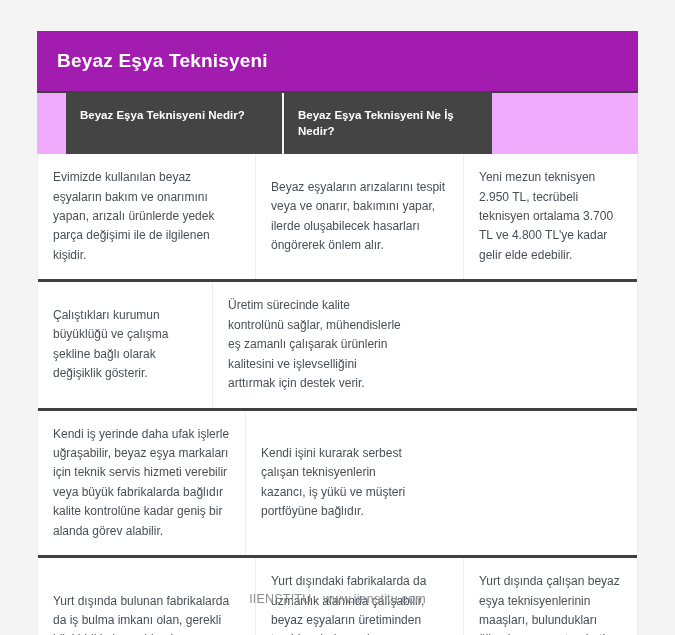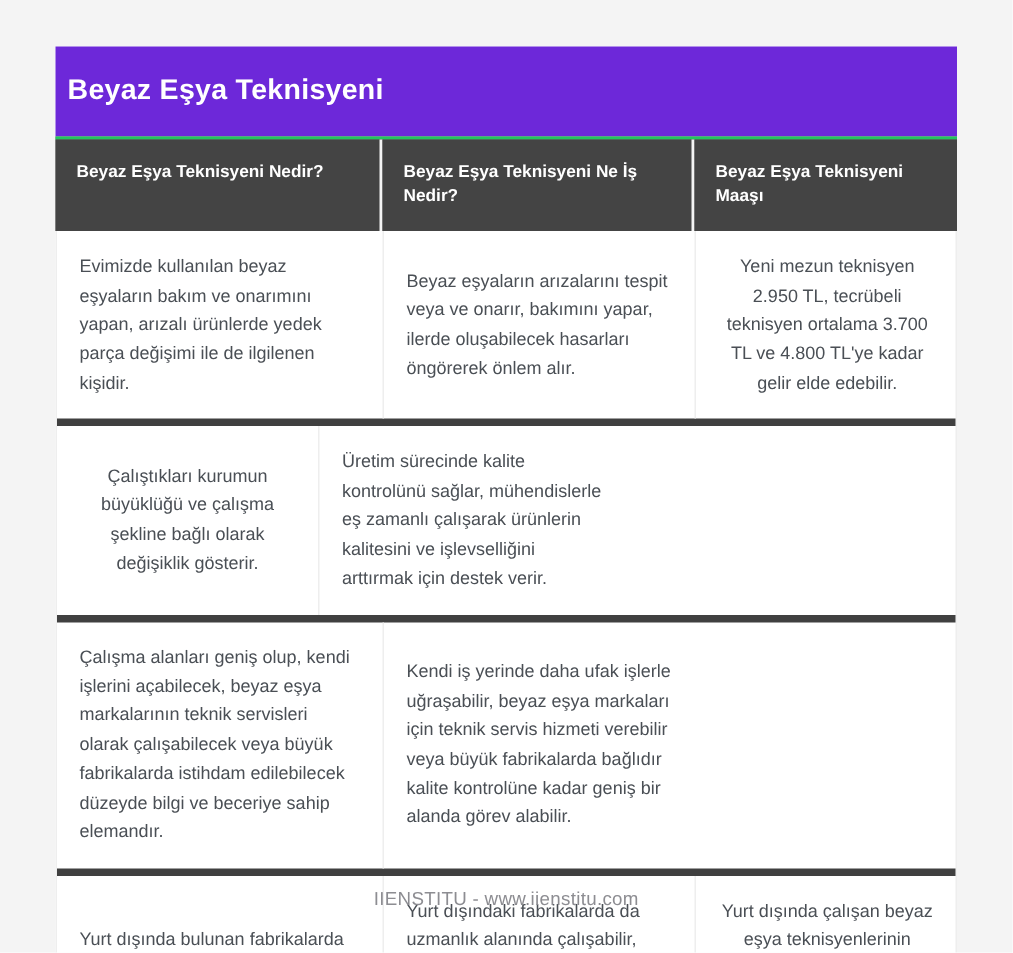--- a/index.html
+++ b/index.html
@@ -24,37 +24,38 @@
   .table-wrap {
     position: absolute;
     left: 37px;
     top: 31px;
     width: 601px;
     background: #ffffff;
   }
 
   
   .title-bar {
-    background: #6d28d9;
-    padding: 19px 20px 18px 8px;
+    background: #a21caf;
+    padding: 19px 20px 18px 20px;
     box-sizing: border-box;
   }
   .title-text {
     color: #ffffff;
     font-size: 19px;
     font-weight: bold;
     line-height: 1.2;
     letter-spacing: 0.2px;
   }
 
   
   .header-row {
     display: flex;
-    background: #737373;
-    border-top: 2px solid #22c55e;
+    background: #f0abfc;
+    border-top: 2px solid #404040;
+    padding-left: 29px;
   }
   .header-cell {
     background: #444444;
     color: #ffffff;
     font-size: 11.5px;
     font-weight: bold;
     line-height: 1.45;
     padding: 14px 14px 14px 14px;
     box-sizing: border-box;
     border-right: 2px solid #f4f4f4;
@@ -68,39 +69,39 @@
   
   .body-rows {
     background: #ffffff;
     border-left: 1px solid #eeeeee;
     border-right: 1px solid #eeeeee;
     border-bottom: 1px solid #eeeeee;
     box-sizing: border-box;
   }
   .data-row {
     display: flex;
-    border-bottom: 5px solid #404040;
+    border-bottom: 3px solid #404040;
   }
   .data-row:last-child { border-bottom: none; }
 
   .data-cell {
     color: #4a4f55;
     font-size: 12px;
     line-height: 1.62;
     padding: 14px 15px 14px 15px;
     box-sizing: border-box;
     border-right: 1px solid #eeeeee;
     display: flex;
     align-items: center;
   }
   .data-cell:last-child { border-right: none; }
 
   .data-cell.c1 { width: 218px; flex: 0 0 218px; }
   .data-cell.c2 { width: 208px; flex: 0 0 208px; }
-  .data-cell.c3 { width: 175px; flex: 0 0 175px; text-align: center; }
+  .data-cell.c3 { width: 175px; flex: 0 0 175px; }
 
   
   .footer {
     position: absolute;
     left: 0;
     top: 592px;
     width: 675px;
     text-align: center;
     color: #8d8d92;
     font-size: 12.5px;
@@ -114,39 +115,38 @@
 
   <div class="table-wrap">
 
     <div class="title-bar">
       <div class="title-text">Beyaz Eşya Teknisyeni</div>
     </div>
 
     <div class="header-row">
       <div class="header-cell col1">Beyaz Eşya Teknisyeni Nedir?</div>
       <div class="header-cell col2">Beyaz Eşya Teknisyeni Ne İş Nedir?</div>
-      <div class="header-cell col3">Beyaz Eşya Teknisyeni Maaşı</div>
     </div>
 
     <div class="body-rows">
 
       <div class="data-row">
         <div class="data-cell c1">Evimizde kullanılan beyaz eşyaların bakım ve onarımını yapan, arızalı ürünlerde yedek parça değişimi ile de ilgilenen kişidir.</div>
         <div class="data-cell c2">Beyaz eşyaların arızalarını tespit veya ve onarır, bakımını yapar, ilerde oluşabilecek hasarları öngörerek önlem alır.</div>
         <div class="data-cell c3">Yeni mezun teknisyen 2.950 TL, tecrübeli teknisyen ortalama 3.700 TL ve 4.800 TL'ye kadar gelir elde edebilir.</div>
       </div>
 
       <div class="data-row">
         <div class="data-cell c3">Çalıştıkları kurumun büyüklüğü ve çalışma şekline bağlı olarak değişiklik gösterir.</div>
         <div class="data-cell c2">Üretim sürecinde kalite kontrolünü sağlar, mühendislerle eş zamanlı çalışarak ürünlerin kalitesini ve işlevselliğini arttırmak için destek verir.</div>
       </div>
 
       <div class="data-row">
-        <div class="data-cell c1">Çalışma alanları geniş olup, kendi işlerini açabilecek, beyaz eşya markalarının teknik servisleri olarak çalışabilecek veya büyük fabrikalarda istihdam edilebilecek düzeyde bilgi ve beceriye sahip elemandır.</div>
         <div class="data-cell c2">Kendi iş yerinde daha ufak işlerle uğraşabilir, beyaz eşya markaları için teknik servis hizmeti verebilir veya büyük fabrikalarda bağlıdır kalite kontrolüne kadar geniş bir alanda görev alabilir.</div>
+        <div class="data-cell c3">Kendi işini kurarak serbest çalışan teknisyenlerin kazancı, iş yükü ve müşteri portföyüne bağlıdır.</div>
       </div>
 
       <div class="data-row">
         <div class="data-cell c1">Yurt dışında bulunan fabrikalarda da iş bulma imkanı olan, gerekli bilgi birikimine sahip olan teknisyendir.</div>
         <div class="data-cell c2">Yurt dışındaki fabrikalarda da uzmanlık alanında çalışabilir, beyaz eşyaların üretiminden tamirine, bakımından en son teknolojiye kadar geniş bir alanda bilgi sahibi olur.</div>
         <div class="data-cell c3">Yurt dışında çalışan beyaz eşya teknisyenlerinin maaşları, bulundukları ülkenin yaşam standartları ve maaş politikalarına bağlıdır.</div>
       </div>
 
     </div>
   </div>

